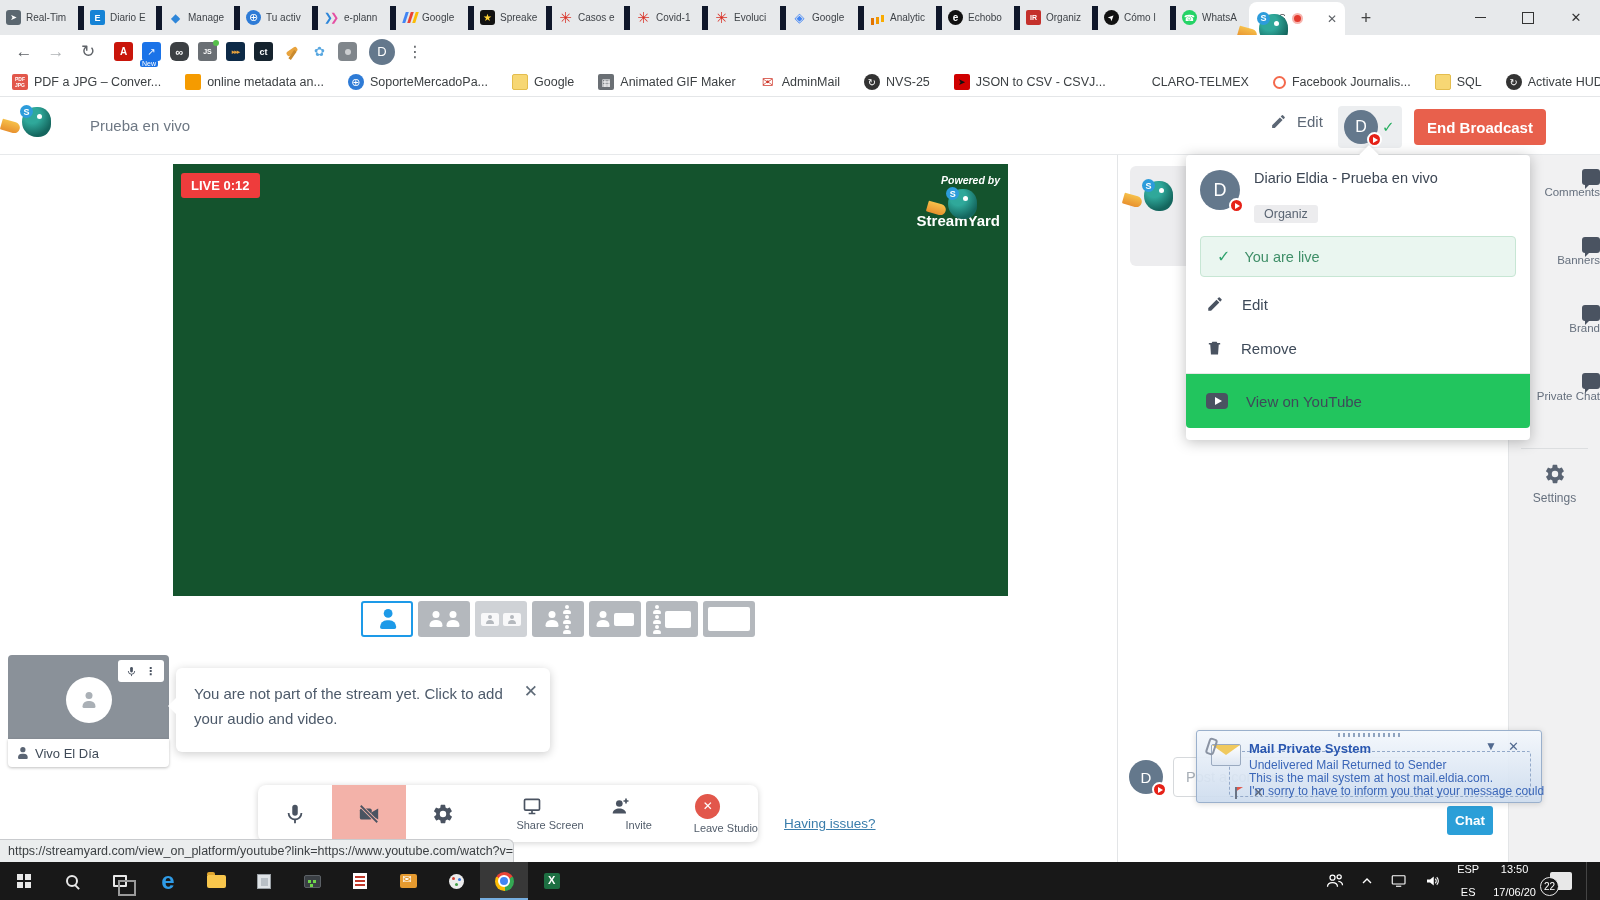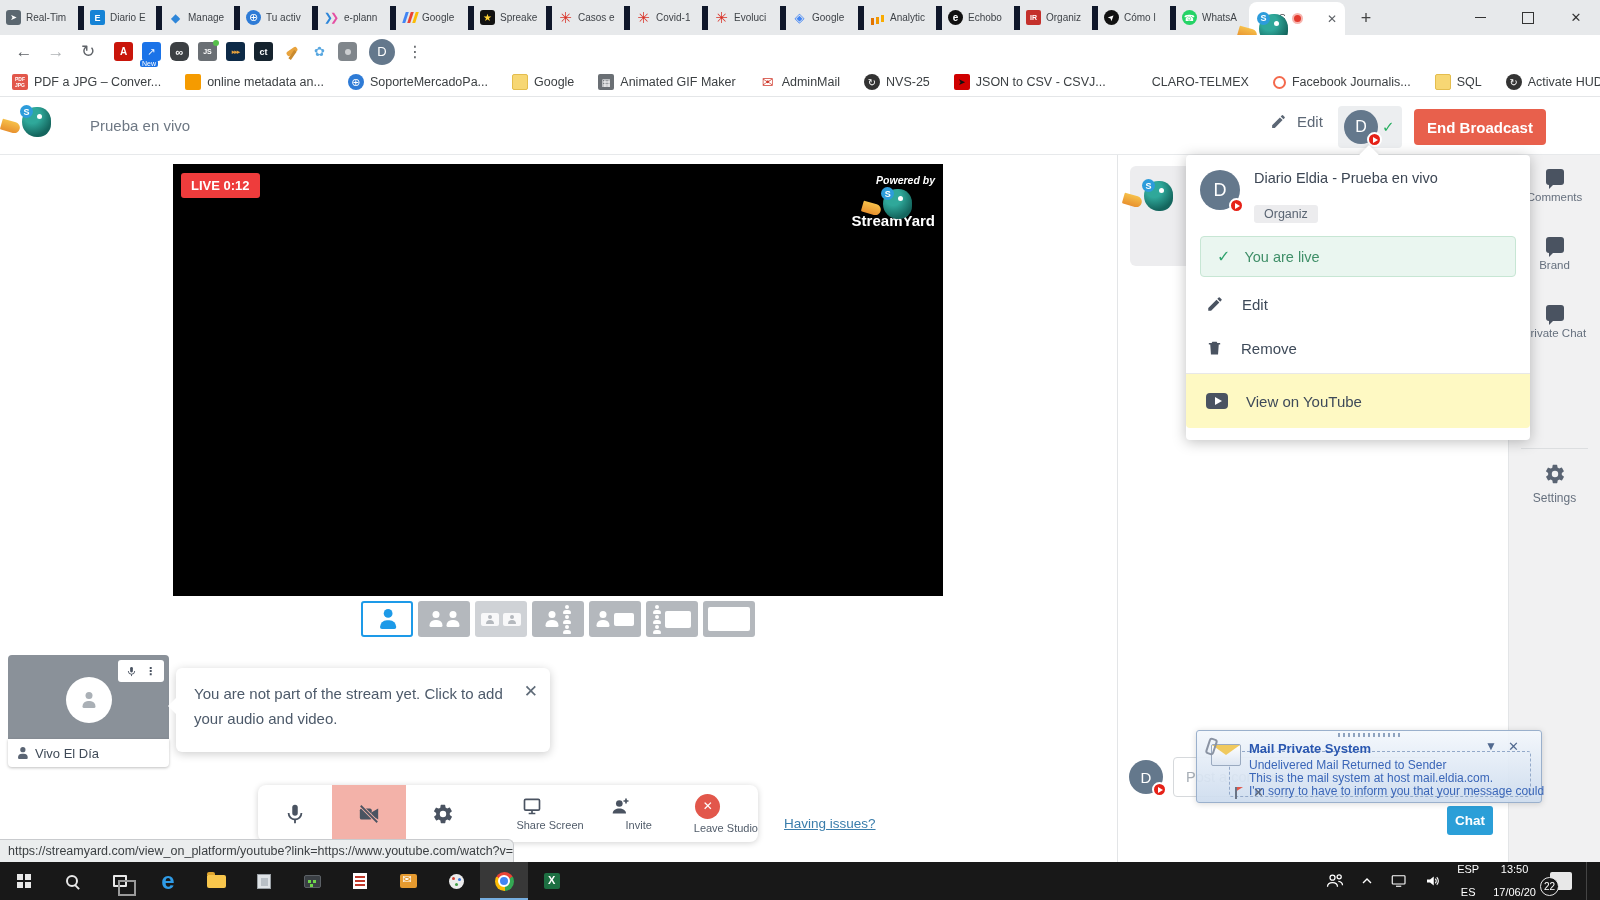--- a/index.html
+++ b/index.html
@@ -105,21 +105,21 @@
   .avatar { position:relative; border-radius:50%; background:#64788c; color:#fff; display:flex; align-items:center; justify-content:center; }
   .av-36 { width:34px; height:34px; font-size:16px; }
   .av-40 { width:40px; height:40px; font-size:18px; }
   .av-34 { width:34px; height:34px; font-size:15px; }
   .ytbadge { position:absolute; right:-4px; bottom:-3px; width:15px; height:15px; background:#e62117; border-radius:50%; border:2px solid #fff; }
   .ytbadge::before { content:""; position:absolute; left:4px; top:3px; border-left:5px solid #fff; border-top:3px solid transparent; border-bottom:3px solid transparent; }
   .green-check { color:#27ae60; font-size:15px; font-weight:bold; }
   #end-broadcast { position:absolute; left:1414px; top:12px; width:132px; height:36px; background:#e8604c; border-radius:4px; color:#fff; font-size:15px; font-weight:bold; display:flex; align-items:center; justify-content:center; }
 
   
-  #stage { position:absolute; left:173px; top:164px; width:770px; height:432px; background:#000000; }
+  #stage { position:absolute; left:173px; top:164px; width:835px; height:432px; background:#14532d; }
   #live-badge { position:absolute; left:8px; top:9px; background:#ee3c3c; color:#fff; font-size:13px; font-weight:bold; padding:5px 10px; border-radius:3px; }
   #watermark { position:absolute; right:8px; top:10px; display:flex; flex-direction:column; align-items:center; }
   #watermark .pwr { color:#fff; font-size:10.5px; font-style:italic; font-weight:bold; align-self:flex-end; }
   #watermark .brand { color:#fff; font-size:15px; font-weight:bold; margin-top:2px; }
 
   
   #layout-row { position:absolute; left:361px; top:601px; display:flex; gap:5px; }
   .lybtn { width:52px; height:36px; background:#b4b8bd; border-radius:3px; display:flex; align-items:center; justify-content:center; gap:4px; color:#fff; }
   .lybtn.active { background:#fff; border:2px solid #1d9ae8; color:#1d9ae8; }
   [data-name="layout-small-split-button"] { background:#cfd2d6; }
@@ -167,39 +167,39 @@
   #comment-card { position:absolute; left:12px; top:11px; width:346px; height:100px; background:#ededef; border-radius:6px; padding:12px; display:flex; gap:12px; z-index:1; }
   .frag-col { display:flex; flex-direction:column; gap:7px; }
   .frag { font-size:12.5px; color:#4a5361; } .frag.b { font-weight:bold; font-size:13px; }
   #post-row { position:absolute; left:11px; top:602px; display:flex; gap:10px; align-items:center; }
   #post-input { width:266px; height:40px; border:1px solid #d6d9dc; border-radius:4px; font-size:14.5px; color:#3f4a57; padding:0 12px; font-family:inherit; }
   #post-input::placeholder { color:#a7aeb6; }
   #chat-btn { position:absolute; left:329px; top:651px; width:46px; height:29px; background:#2b9fd8; border-radius:3px; color:#fff; font-size:13.5px; font-weight:bold; display:flex; align-items:center; justify-content:center; }
 
   
   #rail { position:absolute; right:0; top:0; width:92px; height:707px; background:#f1f1f2; border-left:1px solid #e3e5e7; z-index:2; }
-  .railitem { position:relative; display:flex; flex-direction:column; align-items:center; gap:5px; padding-top:14px; height:68px; }
+  .railitem { position:relative; display:flex; flex-direction:column; align-items:flex-end; padding-top:14px; height:68px; }
   .railic { width:18px; height:16px; background:#4a5361; border-radius:3px; position:relative; }
   .railic::after { content:""; position:absolute; left:3px; bottom:-4px; border-top:5px solid #4a5361; border-right:5px solid transparent; }
   .raillabel { font-size:11.5px; color:#66707e; text-align:center; line-height:1.25; max-width:80px; }
   #rail-sep { position:absolute; left:12px; right:12px; top:293px; border-top:1px solid #dcdee0; }
   #rail-settings { position:absolute; left:0; top:308px; width:100%; display:flex; flex-direction:column; align-items:center; gap:6px; }
   #rail-settings .raillabel { font-size:12px; }
 
   
   #dropdown { position:absolute; left:1186px; top:155px; width:344px; height:285px; background:#fff; border-radius:4px; box-shadow:0 2px 14px rgba(0,0,0,.25); z-index:50; }
   #dropdown .caret { position:absolute; left:176px; top:-7px; width:14px; height:14px; background:#fff; transform:rotate(45deg); box-shadow:-2px -2px 4px rgba(0,0,0,.06); }
   .dd-head { display:flex; gap:14px; padding:15px 14px 0 14px; }
   .dd-title { font-size:14.5px; color:#3c4654; margin-bottom:18px; }
   .dd-chip { display:inline-block; background:#ececee; color:#5a6573; font-size:12.5px; padding:2px 10px; border-radius:3px; }
   .dd-live { margin:13px 14px 0 14px; height:41px; background:#eaf6f0; border:1px solid #c7e6d4; border-radius:4px; display:flex; align-items:center; gap:14px; padding:0 16px; font-size:14.5px; color:#3f8f68; }
   .dd-live .chk { color:#2fa36d; font-size:16px; font-weight:bold; }
   .dd-item { display:flex; align-items:center; gap:18px; padding:0 20px; height:34px; margin-top:10px; font-size:15px; color:#3e4a59; }
   .dd-sep { border-top:1px solid #e8e8e8; margin-top:8px; }
-  .dd-item.hl { background:#fef9c3; height:54px; margin-top:0; border-radius:0 0 4px 4px; }
+  .dd-item.hl { background:#22c55e; height:54px; margin-top:0; border-radius:0 0 4px 4px; }
   .ytic { width:22px; height:16px; background:#4a5361; border-radius:4px; position:relative; flex:none; }
   .ytic::before { content:""; position:absolute; left:9px; top:4px; border-left:7px solid #fff; border-top:4px solid transparent; border-bottom:4px solid transparent; }
 
   
   #mail-popup { position:absolute; left:1196px; top:730px; width:346px; height:73px; background:linear-gradient(rgba(243,247,252,.93),rgba(205,220,238,.93)); border:1px solid #9ab0cc; border-radius:3px; z-index:60; box-shadow:0 1px 6px rgba(0,0,0,.15); }
   .mp-grip { position:absolute; top:2px; left:50%; transform:translateX(-50%); width:62px; height:4px; background:repeating-linear-gradient(90deg,#8fa3bf 0 2px,transparent 2px 5px); }
   .mp-dash { position:absolute; left:32px; top:20px; right:10px; bottom:5px; border:1px dashed #93a9c9; border-radius:3px; }
   .mp-env { position:absolute; left:14px; top:13px; width:30px; height:22px; background:linear-gradient(#fefefe,#dde6f2); border:1px solid #9aaac0; border-radius:2px; }
   .mp-env::before { content:""; position:absolute; left:0; top:0; border-left:14px solid transparent; border-right:14px solid transparent; border-top:10px solid #f0c95e; }
   .mp-env::after { content:""; position:absolute; left:-5px; top:-7px; width:5px; height:13px; border:2px solid #8a93a3; border-radius:3px; transform:rotate(18deg); }
@@ -546,20 +546,24 @@
           <span class="ytbadge" data-name="youtube-badge-icon"></span>
         </span>
       <input id="post-input" data-name="post-comment-input" placeholder="Post a comment" style="">
     </div>
     <div id="chat-btn" data-name="chat-button">Chat</div>
     <div id="rail" data-name="right-rail">
       <div data-name="rail-items">
           <div class="railitem" data-name="rail-tab-comments">
             <span class="railic" data-name="comments-icon"></span>
             <span class="raillabel" data-name="rail-label">Comments</span>
+          </div>
+          <div class="railitem" data-name="rail-tab-banners">
+            <span class="railic" data-name="banners-icon"></span>
+            <span class="raillabel" data-name="rail-label">Banners</span>
           </div>
           <div class="railitem" data-name="rail-tab-brand">
             <span class="railic" data-name="brand-icon"></span>
             <span class="raillabel" data-name="rail-label">Brand</span>
           </div>
           <div class="railitem" data-name="rail-tab-private-chat">
             <span class="railic" data-name="private-chat-icon"></span>
             <span class="raillabel" data-name="rail-label">Private Chat</span>
           </div>
         </div>

